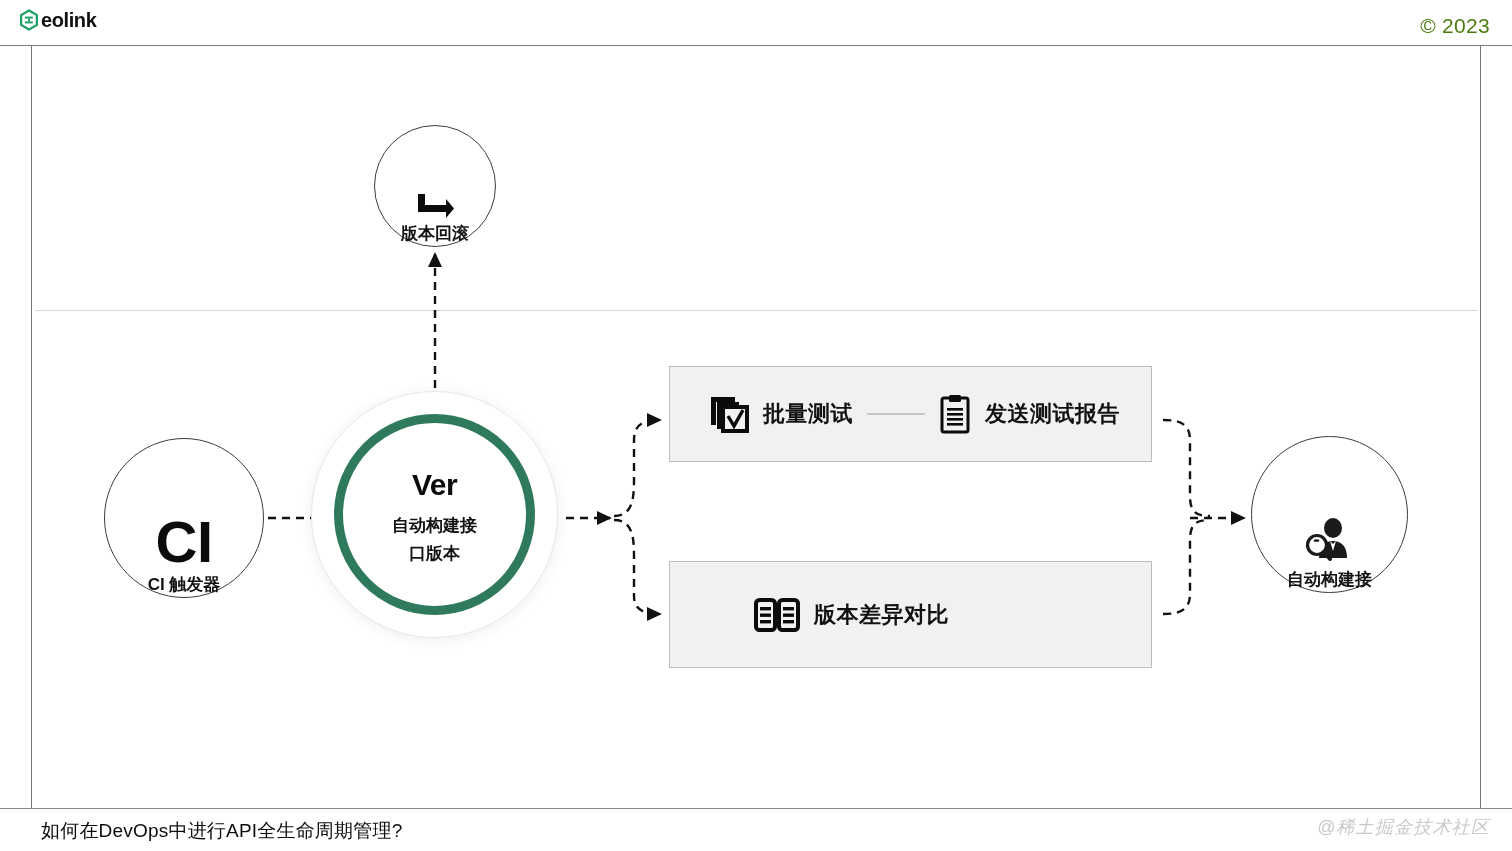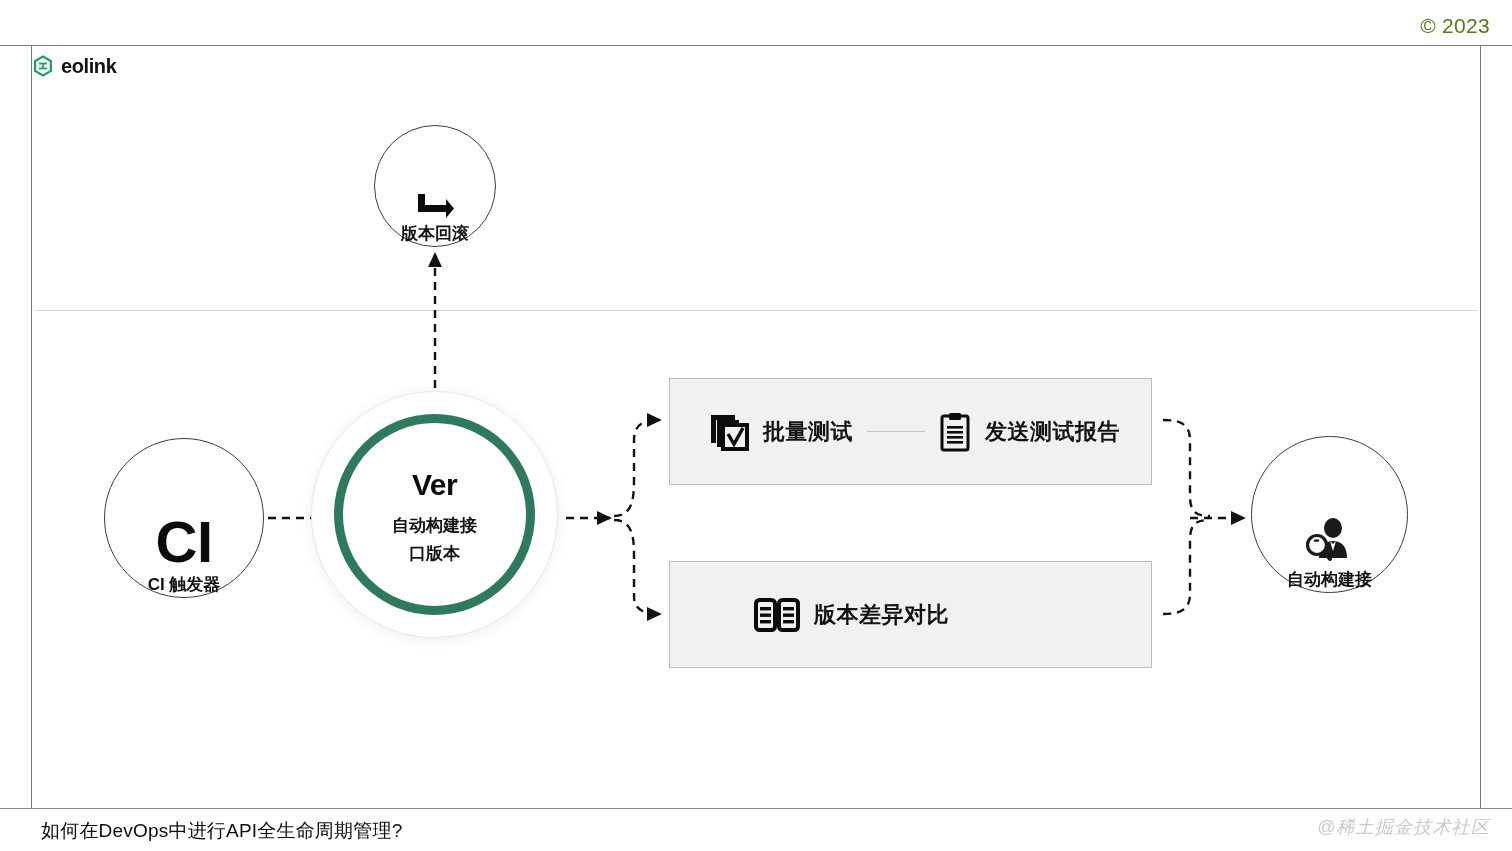--- a/index.html
+++ b/index.html
@@ -13,25 +13,24 @@
   #stage {
     position: relative;
     width: 1512px;
     height: 851px;
     background: #ffffff;
   }
 
   
   .brand {
     position: absolute;
-    left: 32px; top: 9px;
-    display: flex;
-    align-items: center;
-    gap: 7px;
-    margin-top: 46px;
+    left: 18px; top: 9px;
+    display: flex;
+    align-items: center;
+    gap: 1px;
   }
   .brand-mark { width: 22px; height: 22px; display: block; }
   .brand-text {
     font-size: 20px;
     font-weight: 700;
     color: #111111;
     letter-spacing: -0.4px;
     line-height: 22px;
   }
   .copyright {
@@ -155,22 +154,22 @@
 
   
   .panel {
     position: absolute;
     background: #f1f1f1;
     border: 1px solid #bdbdbd;
     display: flex;
     align-items: center;
   }
   .panel-tests {
-    left: 669px; top: 378px;
-    width: 483px; height: 107px;
+    left: 669px; top: 366px;
+    width: 483px; height: 96px;
   }
   .panel-diff {
     left: 669px; top: 561px;
     width: 483px; height: 107px; padding-left: 45px;
   }
   .panel-item {
     display: flex;
     align-items: center;
     gap: 14px;
   }

